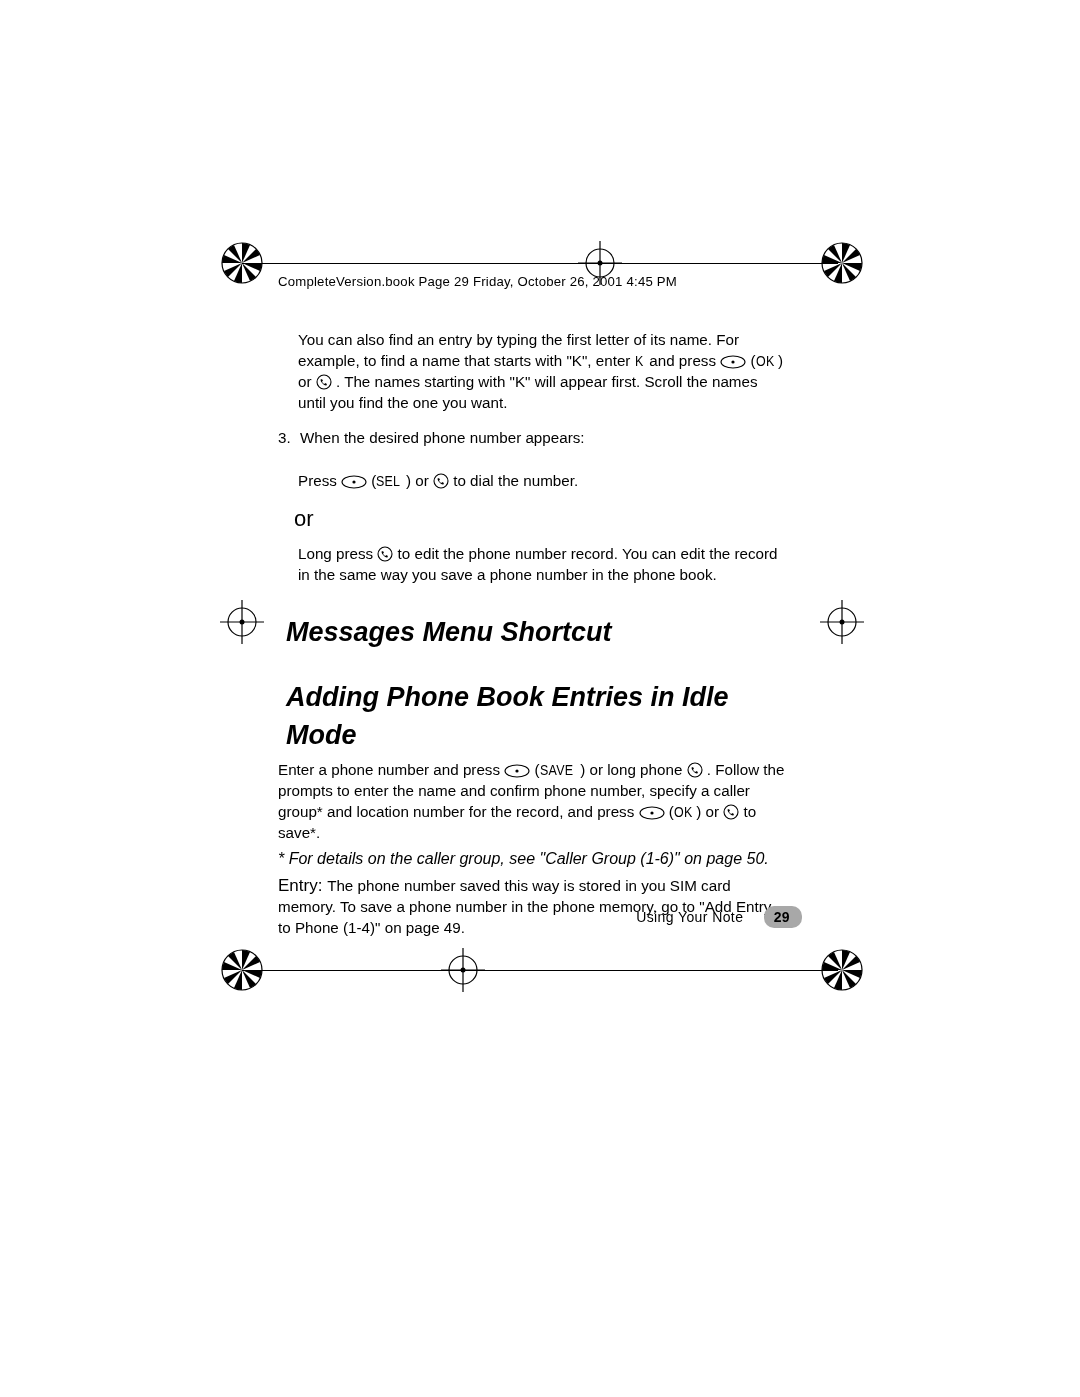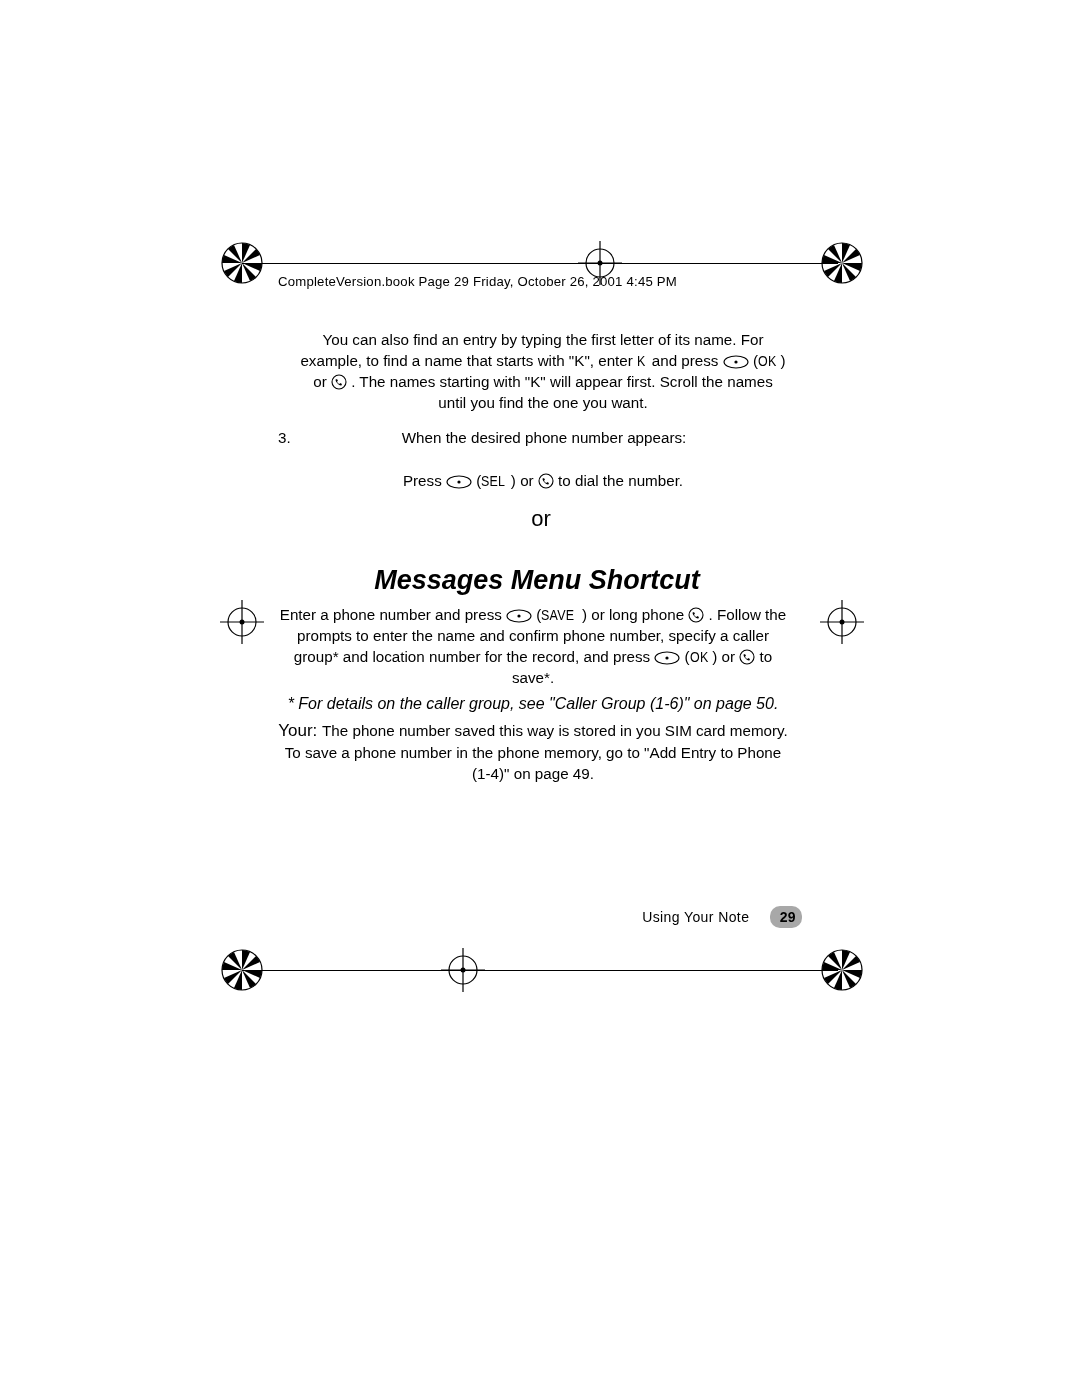--- a/index.html
+++ b/index.html
@@ -50,21 +50,20 @@
     font-size: 13.2px;
     letter-spacing: 0.2px;
   }
   .content {
     position: absolute;
     top: 330px;
     left: 278px;
     width: 510px;
     font-size: 15.2px;
     line-height: 1.38;
-    text-align: center;
   }
   .content p { margin: 0 0 4px 0; }
   .step-indent { padding-left: 20px; }
   .step-num-hang { position: relative; padding-left: 22px; }
   .step-num-hang .num { position: absolute; left: 0; }
   .or-word {
     font-size: 22px;
     font-weight: 400;
     margin: 12px 0 10px 16px;
   }
@@ -96,21 +95,21 @@
     right: 278px;
     font-size: 14px;
     letter-spacing: 0.4px;
   }
   .footer .pg {
     display: inline-block;
     background: #a8a8a8;
     color: #000;
     font-weight: 700;
     font-size: 14px;
-    padding: 3px 6px 3px 10px;
+    padding: 3px 12px 3px 10px;
     border-radius: 10px;
     margin-left: 16px;
   }
   
   .ibtn, .icall, .ienv {
     display: inline-block;
     vertical-align: -3px;
     width: 26px;
     height: 14px;
   }
@@ -219,24 +218,32 @@
           </svg></span>
       <span> (</span><span class="keyword-cond">SEL</span><span>) or </span>
       <span class="icall"><svg viewBox="0 0 16 16">
             <use href="#call-btn"></use>
           </svg></span>
       <span> to dial the number.</span>
     </p>
 
     <div class="or-word">or</div>
 
+    <p class="step-indent">
+      <span>Long press </span>
+      <span class="icall"><svg viewBox="0 0 16 16">
+            <use href="#call-btn"></use>
+          </svg></span>
+      <span> to edit the phone number record. You can edit the record in the same way you save a phone number in the phone book.</span>
+    </p>
 
     <h2 class="section">Messages Menu Shortcut</h2>
 
 
+    <h2 class="section">Adding Phone Book Entries in Idle Mode</h2>
 
     <p>
       <span>Enter a phone number and press </span>
       <span class="ibtn"><svg viewBox="0 0 26 14">
             <use href="#soft-btn"></use>
           </svg></span>
       <span> (</span><span class="keyword-cond">SAVE</span><span>) or long phone </span>
       <span class="icall"><svg viewBox="0 0 16 16">
             <use href="#call-btn"></use>
           </svg></span>
@@ -247,21 +254,21 @@
       <span> (</span><span class="keyword-cond">OK</span><span>) or </span>
       <span class="icall"><svg viewBox="0 0 16 16">
             <use href="#call-btn"></use>
           </svg></span>
       <span> to save*.</span>
     </p>
 
     <p class="footnote">* For details on the caller group, see "Caller Group (1-6)" on page 50.</p>
 
     <p class="note-line">
-      <span class="note-label">Your: </span><span>The phone number saved this way is stored in you SIM card memory. To save a phone number in the phone memory, go to "Add Entry to Phone (1-4)" on page 49.</span>
+      <span class="note-label">Entry: </span><span>The phone number saved this way is stored in you SIM card memory. To save a phone number in the phone memory, go to "Add Entry to Phone (1-4)" on page 49.</span>
     </p>
 
   </div>
 
   <div class="footer">
     <span>Using Your Note</span>
     <span class="pg">29</span>
   </div>
 
 </div>

